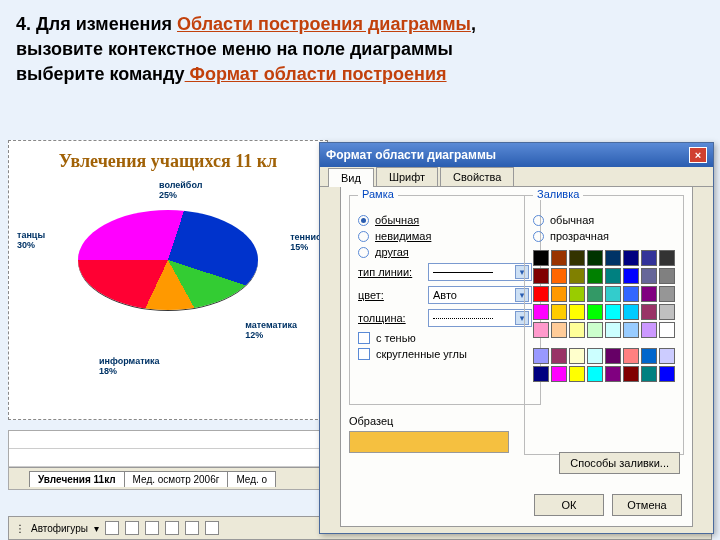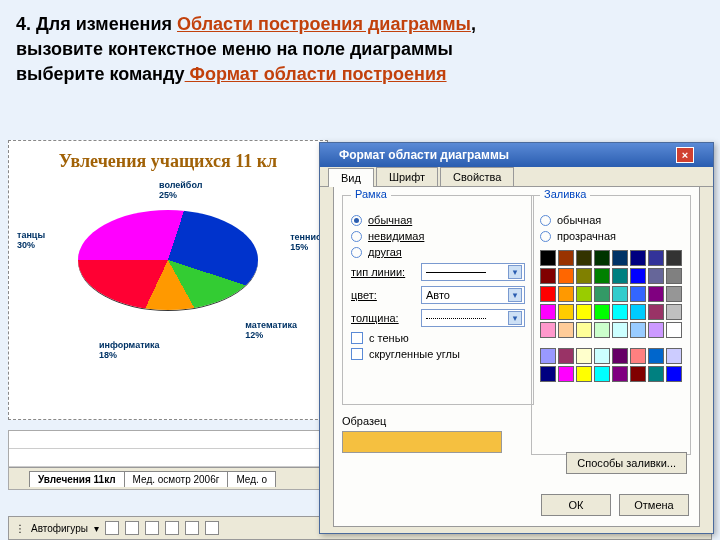--- a/index.html
+++ b/index.html
@@ -13,26 +13,26 @@
   .pie-side{position:absolute;width:180px;height:100px;border-radius:50%;top:30px;background:#a00040;z-index:-1}
   .lbl{position:absolute;font-size:9px;font-weight:bold;color:#003366;line-height:1.1;}
   .spreadsheet{position:absolute;left:8px;top:430px;right:8px;height:60px;background:#fff;border:1px solid #aaa}
   .sheet-grid{height:36px;background:repeating-linear-gradient(to bottom,#fff 0 17px,#ccc 17px 18px),repeating-linear-gradient(to right,#fff 0 60px,#ccc 60px 61px)}
   .sheet-tabs{display:flex;border-top:1px solid #999;background:#ece9d8;font-size:10px;height:22px;align-items:center;padding-left:20px;gap:0}
   .sheet-tabs span{border:1px solid #888;border-bottom:none;background:#fff;padding:2px 8px;margin-right:-1px}
   .sheet-tabs span.active{background:#fff;font-weight:bold}
   .drawbar{position:absolute;left:8px;bottom:0;right:8px;height:24px;background:#ece9d8;border:1px solid #999;display:flex;align-items:center;font-size:10px;gap:6px;padding:0 6px}
   .drawbar .ico{width:14px;height:14px;border:1px solid #888;background:#fff}
   .dialog{position:absolute;right:6px;top:142px;width:395px;height:392px;background:#ece9d8;border:1px solid #4a6a9c;box-shadow:2px 2px 6px rgba(0,0,0,.3);display:flex;flex-direction:column}
-  .titlebar{height:24px;background:linear-gradient(#5a8ad6,#2a5db0);color:#fff;font-size:12px;font-weight:bold;display:flex;align-items:center;padding:0 19px;justify-content:space-between}
+  .titlebar{height:24px;background:linear-gradient(#5a8ad6,#2a5db0);color:#fff;font-size:12px;font-weight:bold;display:flex;align-items:center;padding:0 6px;justify-content:space-between}
   .titlebar .x{width:18px;height:16px;background:#d04030;border:1px solid #fff;color:#fff;text-align:center;line-height:14px;font-size:11px}
   .tabs{display:flex;gap:2px;padding:0 8px 0;border-bottom:1px solid #999;background:#ece9d8}
   .tabs .tab{border:1px solid #999;border-bottom:none;padding:3px 12px;font-size:11px;background:#ece9d8}
   .tabs .tab.active{background:#fdfdfb;position:relative;top:1px}
-  .panel{flex:1;background:#fdfdfb;border:1px solid #999;margin:0 13px 6px;border-top:none;position:relative;padding:10px 12px}
+  .panel{flex:1;background:#fdfdfb;border:1px solid #999;margin:0 20px 6px;border-top:none;position:relative;padding:10px 12px}
   .grp{position:absolute;border:1px solid #bbb;font-size:11px}
   .grp .gt{position:absolute;top:-8px;left:8px;background:#fdfdfb;padding:0 4px;color:#0046c0}
   .grp-frame{left:8px;top:8px;width:192px;height:210px;padding:14px 8px 8px}
   .grp-fill{right:8px;top:8px;width:160px;height:260px;padding:14px 8px 8px}
   .radio-row{display:flex;align-items:center;gap:6px;font-size:11px;margin:4px 0}
   .radio{width:11px;height:11px;border:1px solid #5a8ad6;border-radius:50%;display:inline-flex;align-items:center;justify-content:center}
   .radio.on::after{content:"";width:5px;height:5px;background:#2a5db0;border-radius:50%}
   .uline{text-decoration:underline}
   .field{display:flex;align-items:center;font-size:11px;margin:5px 0;gap:6px}
   .field label{width:64px}
@@ -61,21 +61,21 @@
 <div class="chart-area">
   <div class="chart-title">Увлечения учащихся 11 кл</div>
   <div class="pie-wrap">
     <div class="pie-side"></div>
     <div class="pie3d"></div>
   </div>
   <div class="lbl" style="left:8px;top:90px"><span>танцы</span><br><span>30%</span></div>
   <div class="lbl" style="left:150px;top:40px"><span>волейбол</span><br><span>25%</span></div>
   <div class="lbl" style="right:6px;top:92px"><span>теннис</span><br><span>15%</span></div>
   <div class="lbl" style="right:30px;top:180px"><span>математика</span><br><span>12%</span></div>
-  <div class="lbl" style="left:90px;top:200px"><span>информатика</span><br><span>18%</span></div>
+  <div class="lbl" style="left:90px;top:216px"><span>информатика</span><br><span>18%</span></div>
 </div>
 
 <div class="spreadsheet">
   <div class="sheet-grid"></div>
   <div class="sheet-tabs">
     <span class="active">Увлечения 11кл</span>
     <span>Мед. осмотр 2006г</span>
     <span>Мед. о</span>
   </div>
 </div>

